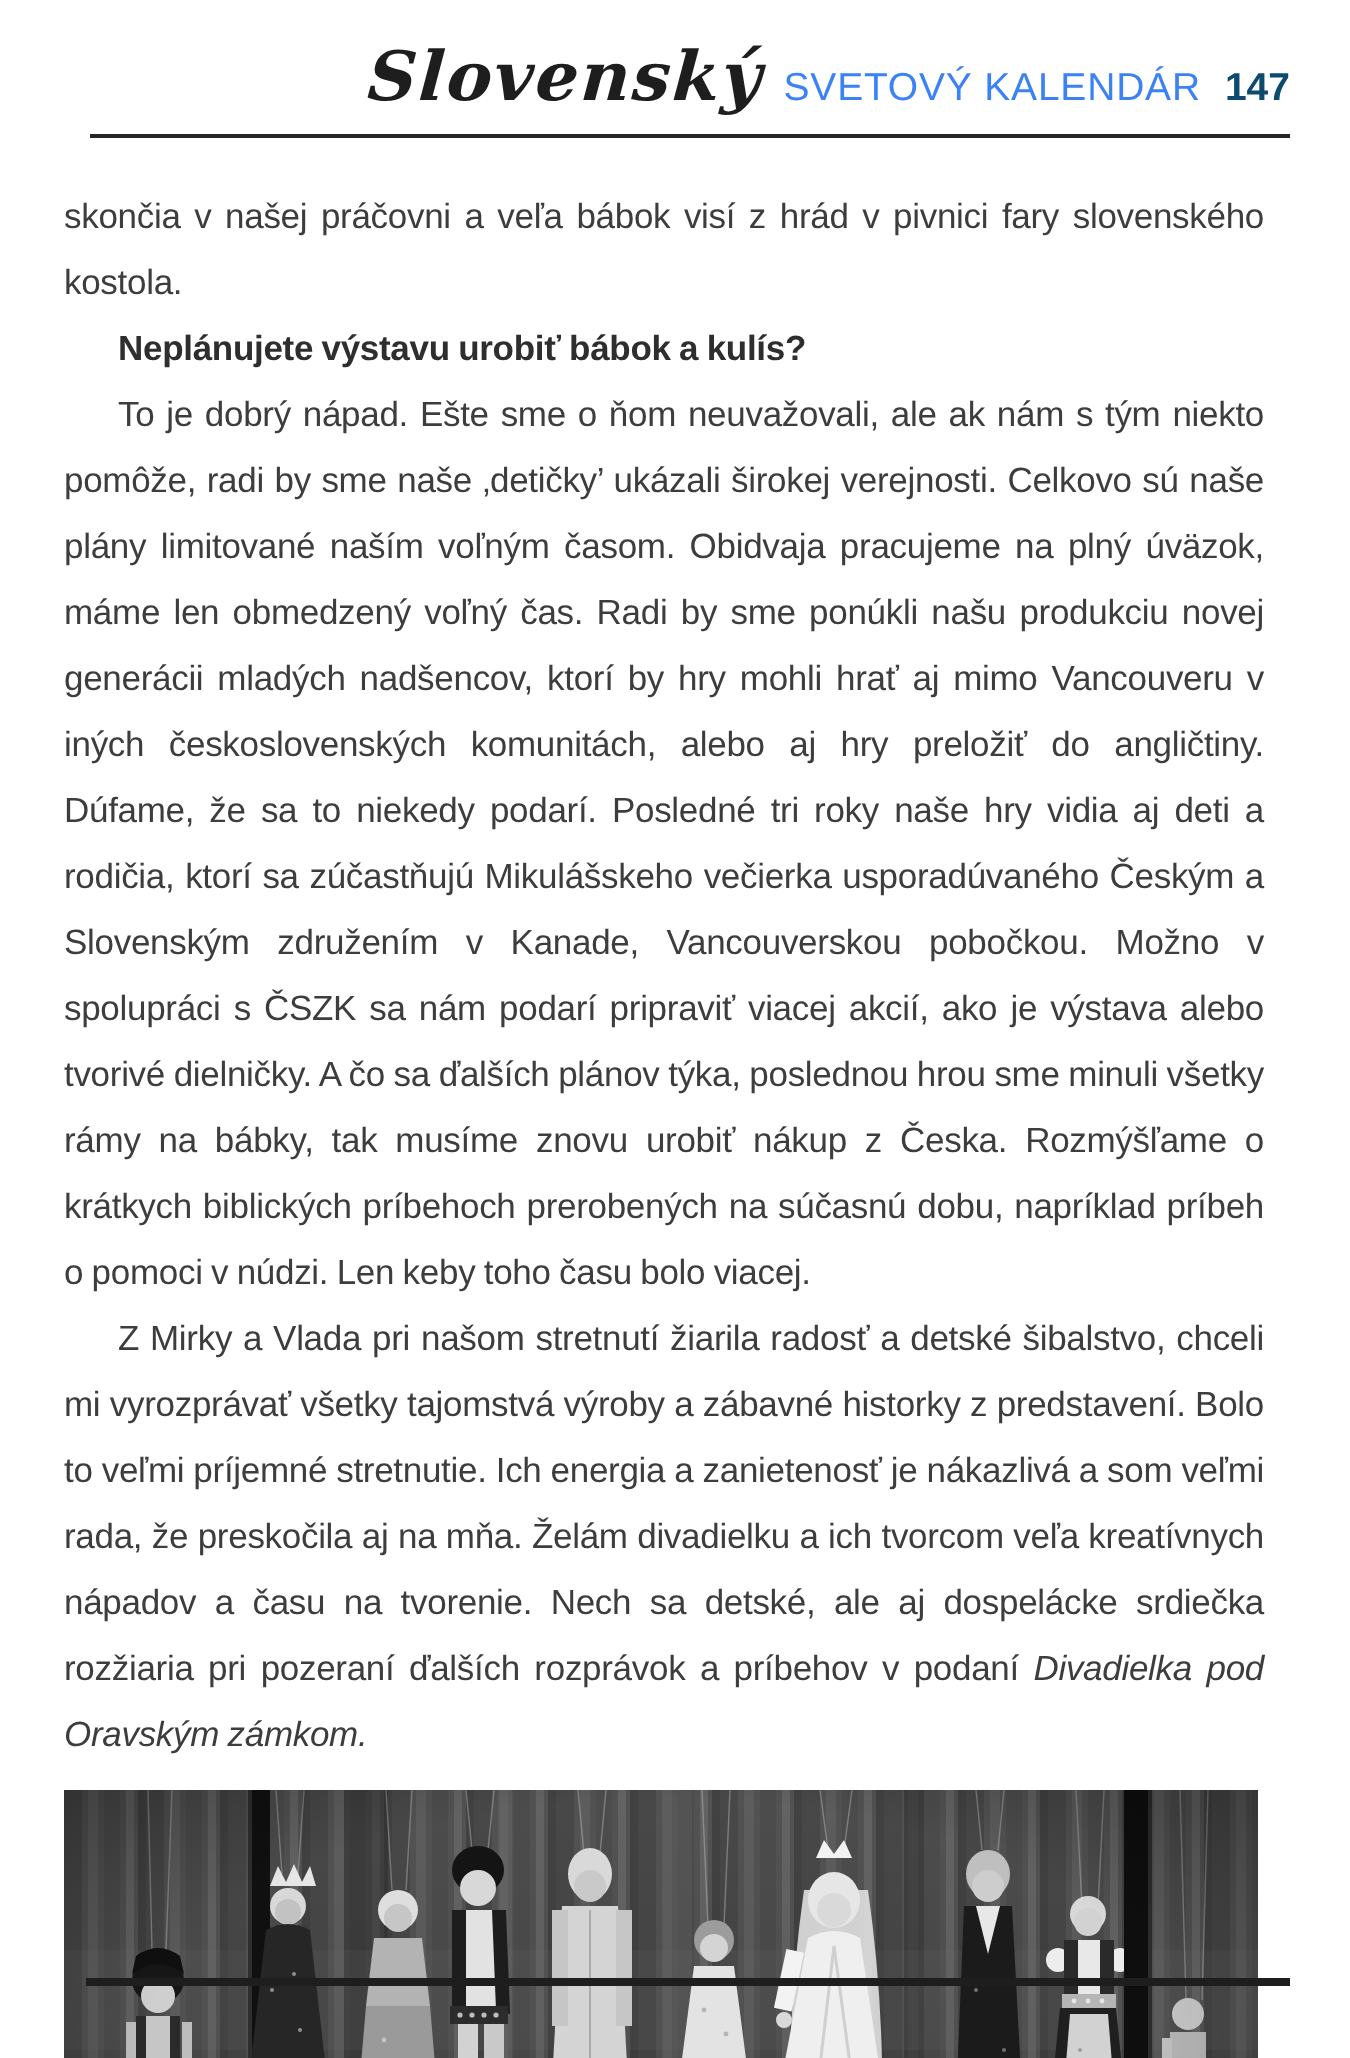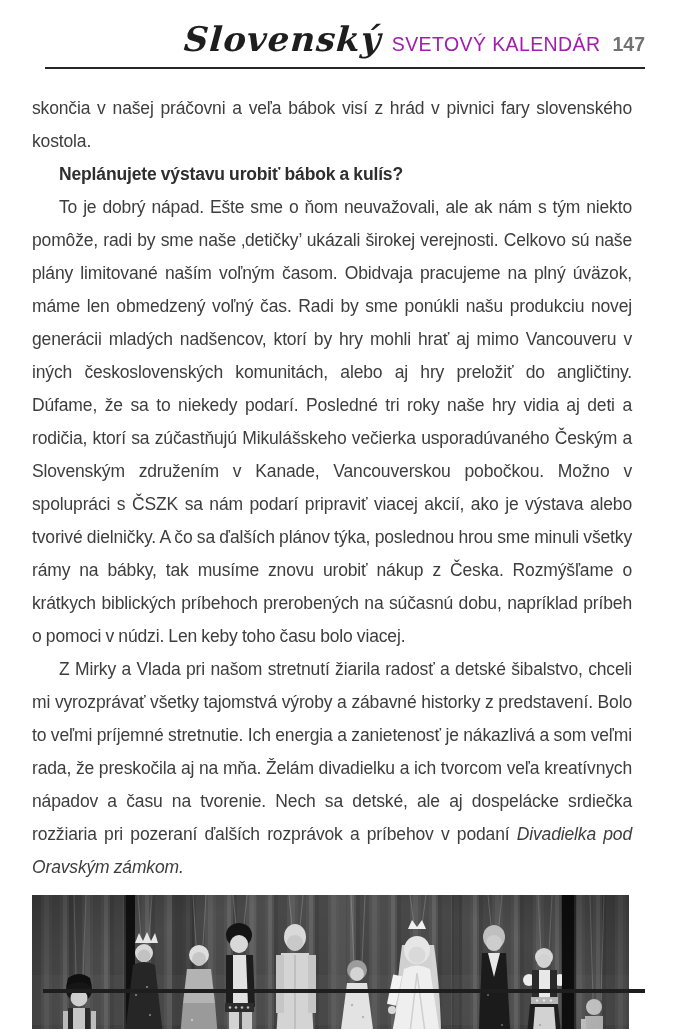--- a/index.html
+++ b/index.html
@@ -19,24 +19,24 @@
     white-space:nowrap;
   }
   .brand .script{
     font-family:"DejaVu Serif",serif;
     font-style:italic;font-weight:600;
     font-size:34px;line-height:1;
     letter-spacing:1px;color:#1e1e1e;
     transform:skewX(-4deg);
   }
   .brand .caps{
-    font-size:19.5px;letter-spacing:.4px;color:#a21caf;
+    font-size:19.5px;letter-spacing:.4px;color:#3b82f6;
   }
   .brand .pageno{
-    font-size:19.5px;font-weight:bold;color:#737373;margin-left:2px;
+    font-size:19.5px;font-weight:bold;color:#0c4a6e;margin-left:2px;
   }
   .header-rule{
     position:absolute;left:45px;top:67px;width:600px;height:2px;
     background:#262626;
   }
   
   .content{
     position:absolute;left:32px;top:92px;width:600px;
     font-size:17.5px;line-height:33px;
     letter-spacing:-0.15px;word-spacing:-0.5px;

